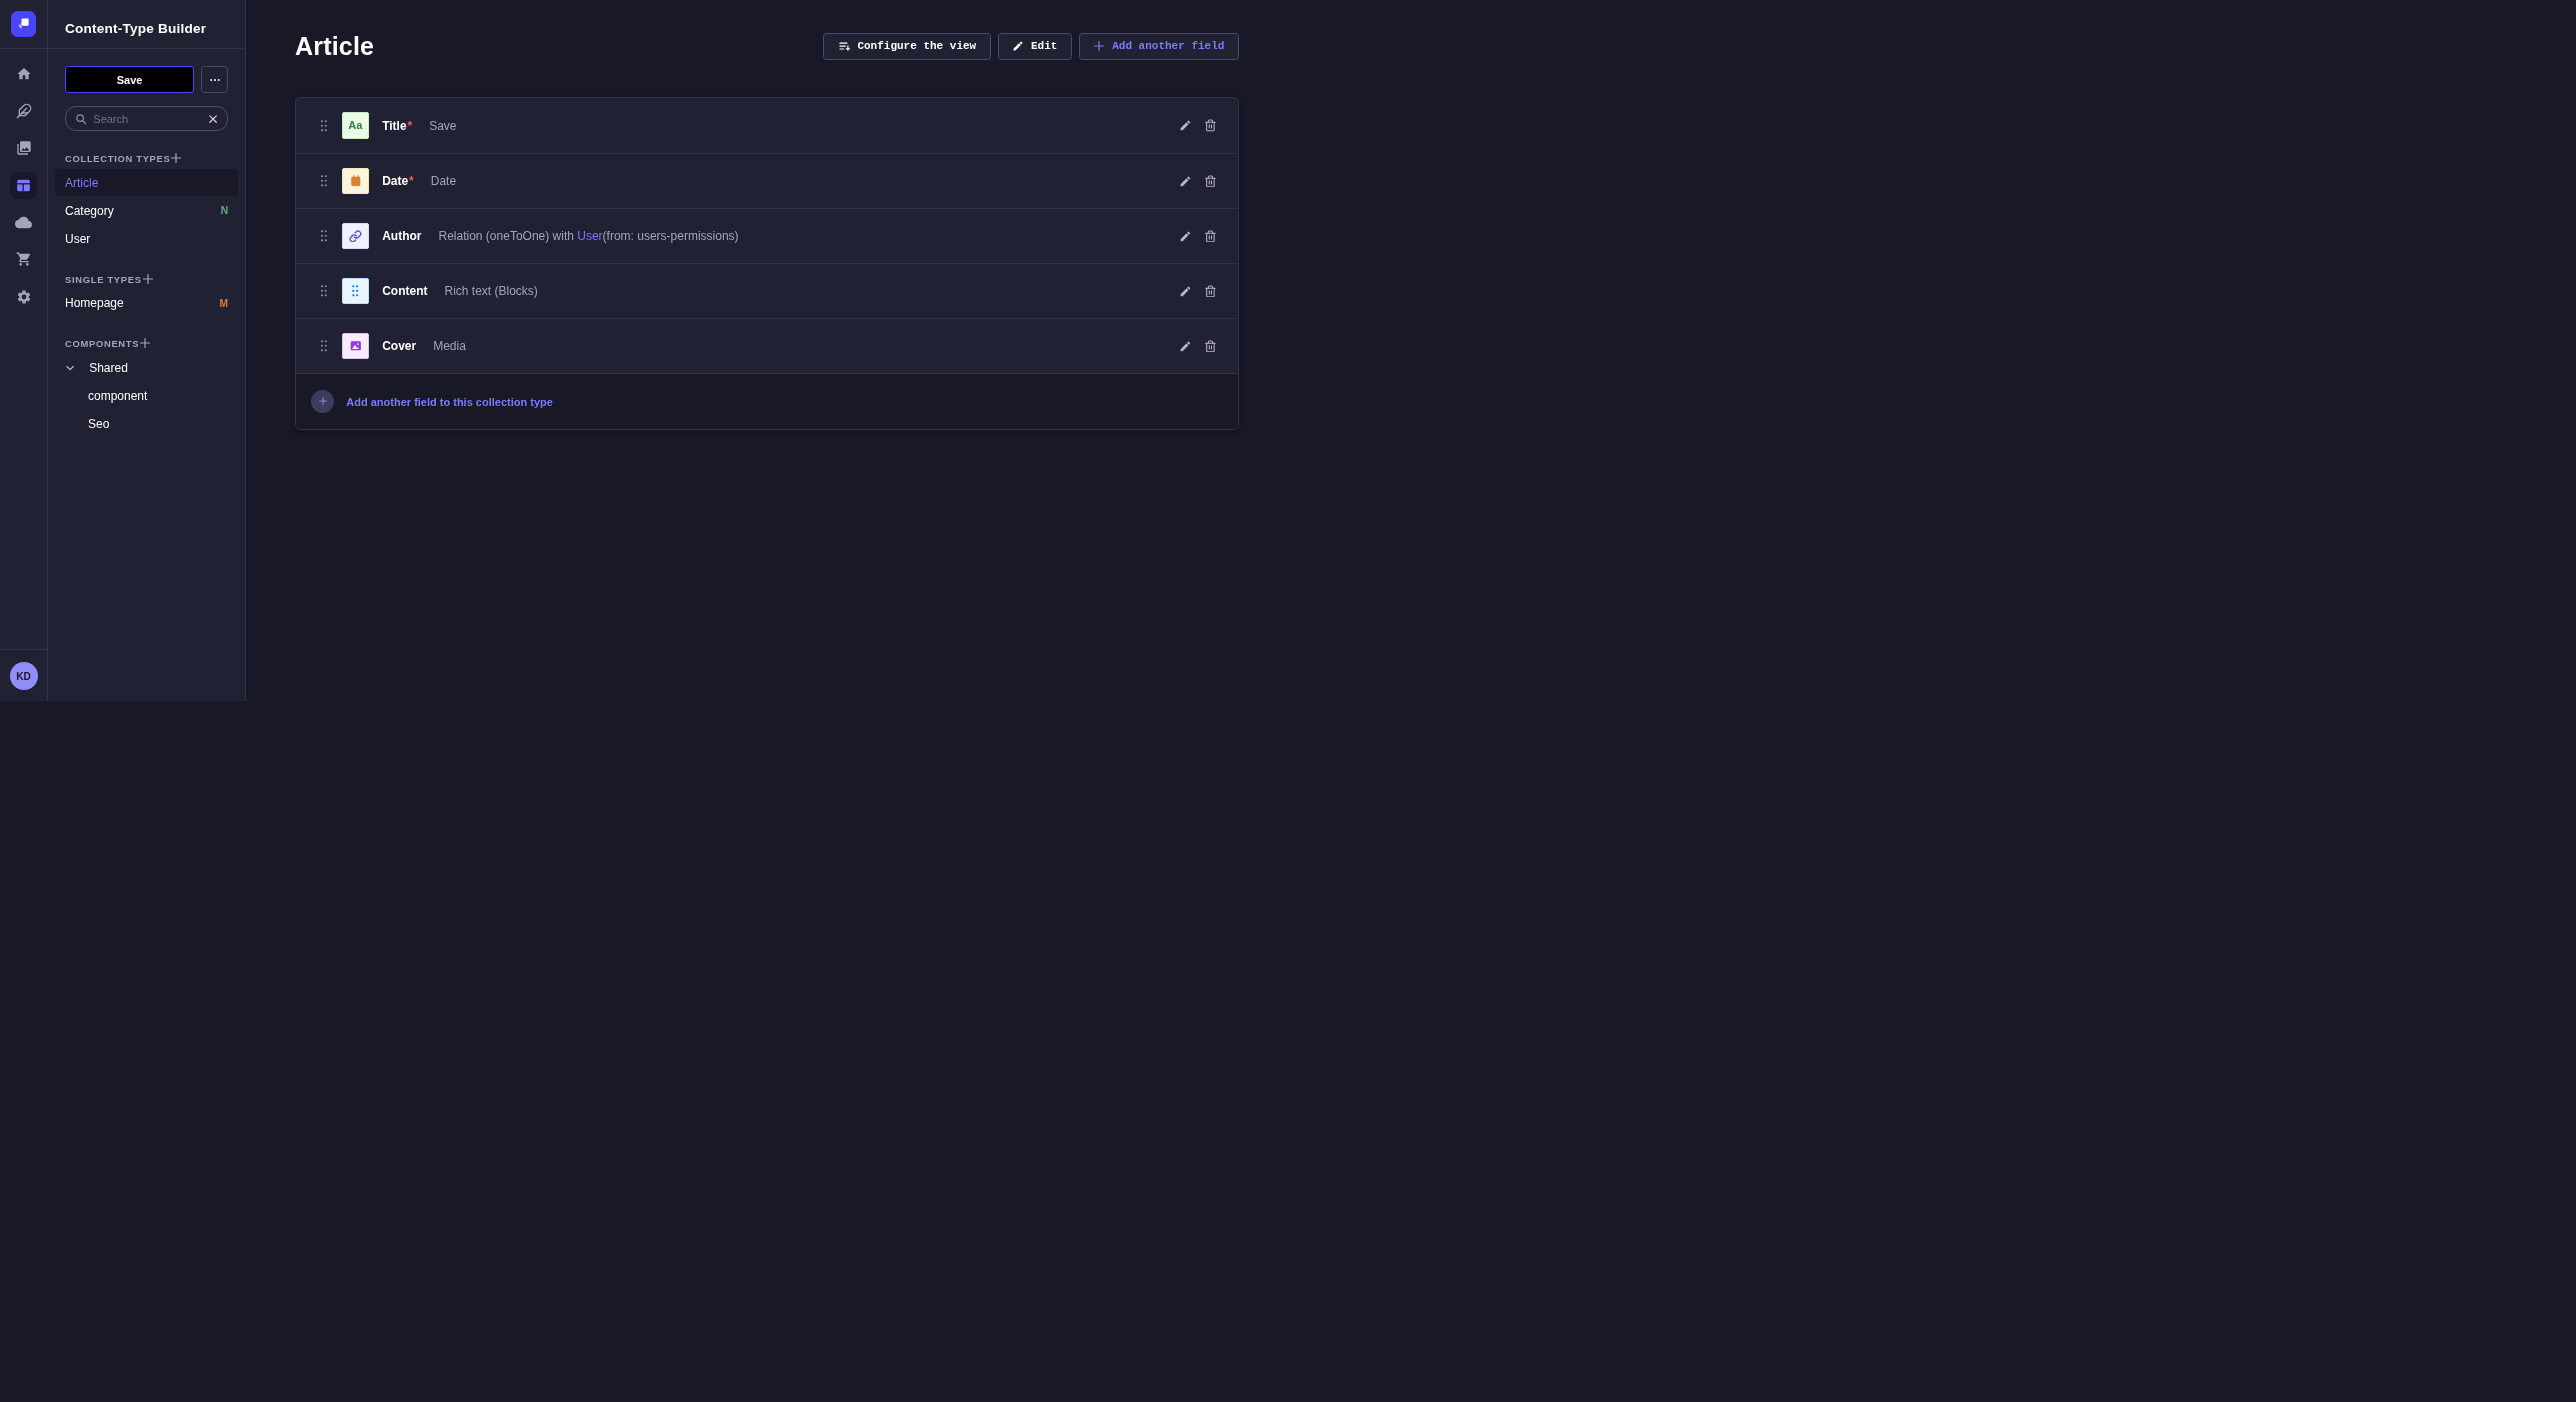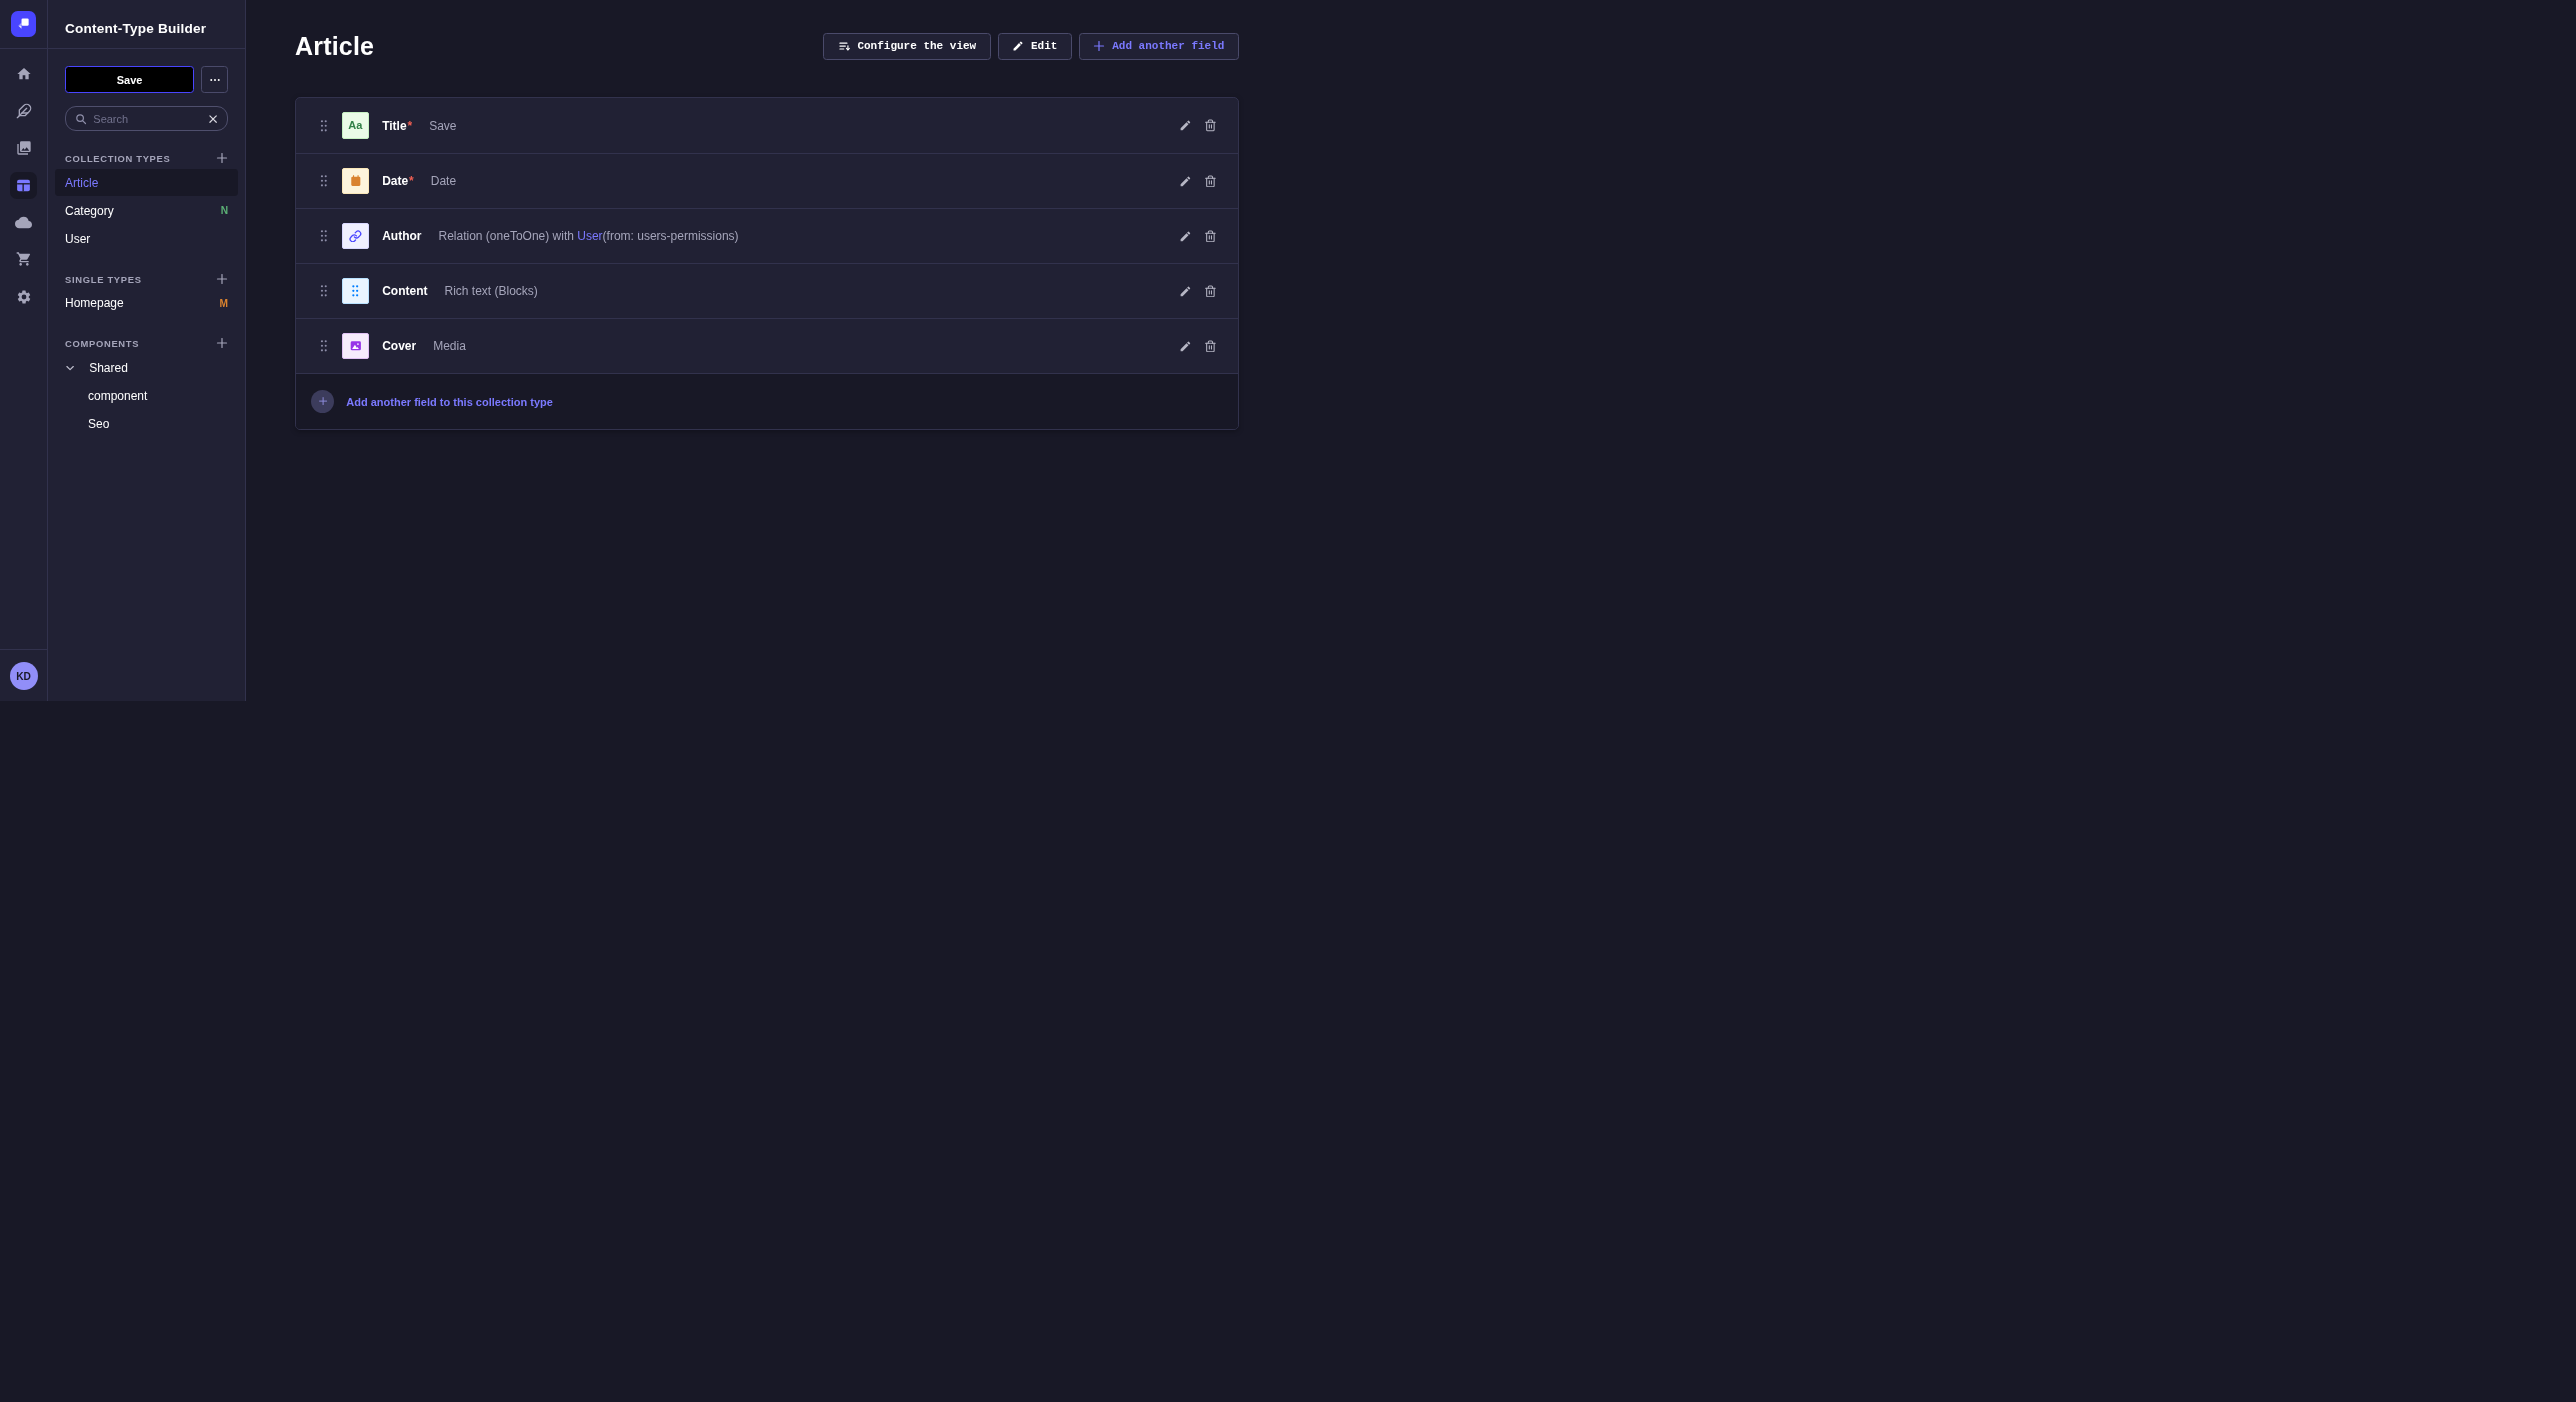--- a/index.html
+++ b/index.html
@@ -65,21 +65,21 @@
     margin-top:12.8px; height:25.6px; border:0.9px solid #4f4f6d; border-radius:11px;
     display:flex; align-items:center; padding:0 8.5px; gap:6.8px; background:#212134;
   }
   .search-box input {
     flex:1; background:transparent; border:none; outline:none;
     color:#ffffff; font-size:11px; font-family:inherit; min-width:0;
   }
   .search-box input::placeholder { color:#71718c; }
   .icon-btn { background:none; border:none; padding:0; display:flex; align-items:center; cursor:pointer; color:#a5a5ba; }
   .section { margin-top:21px; }
-  .section-head { display:flex; align-items:center; justify-content:space-between; padding:0 0 3.4px; }
+  .section-head { display:flex; align-items:center; justify-content:flex-start; padding:0 0 3.4px; }
   .section-label {
     font-size:9.4px; font-weight:700; letter-spacing:0.7px; color:#a5a5ba; text-transform:uppercase;
   }
   .plus-btn { color:#a5a5ba; }
   .nav-item {
     height:26.4px; margin:1.7px -10.2px 0; padding:0 10.2px; border-radius:3.4px;
     display:flex; align-items:center; justify-content:space-between;
     font-size:12px; color:#ffffff; cursor:pointer;
   }
   .nav-item.active { background:#181826; color:#7b79ff; }

